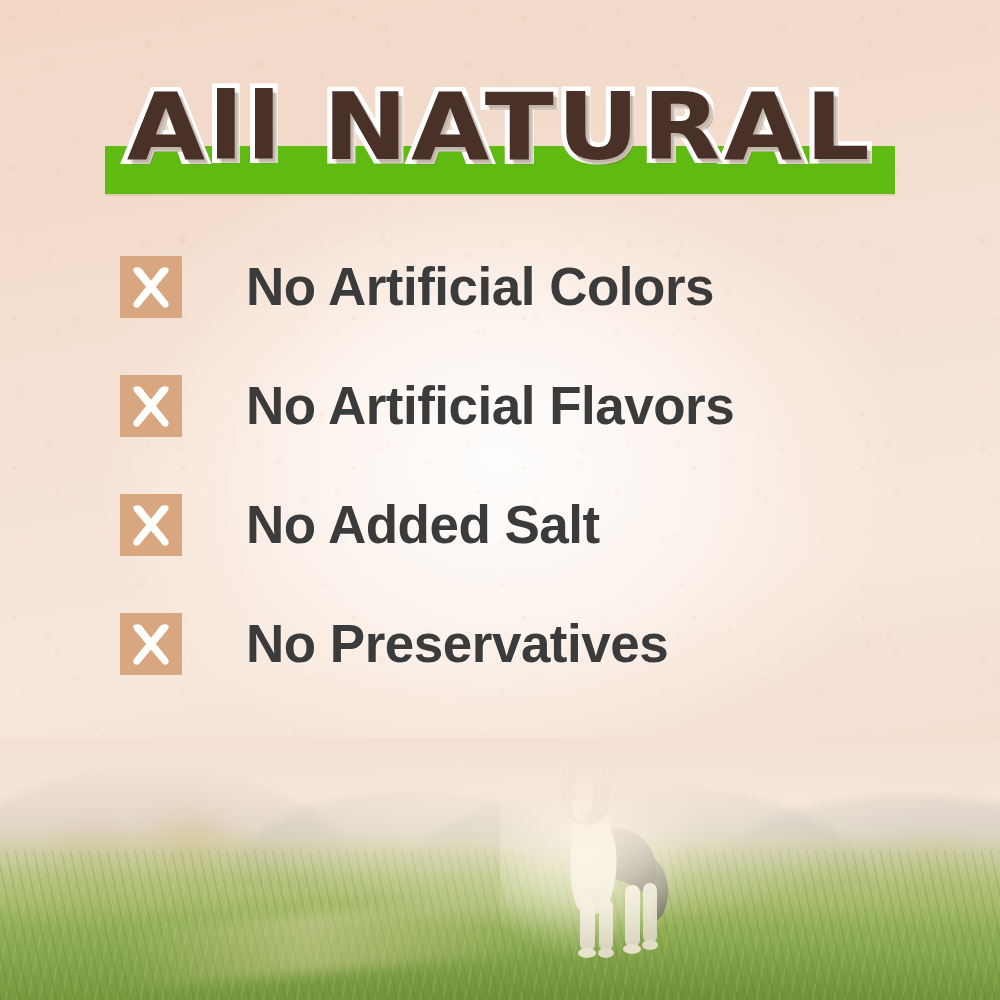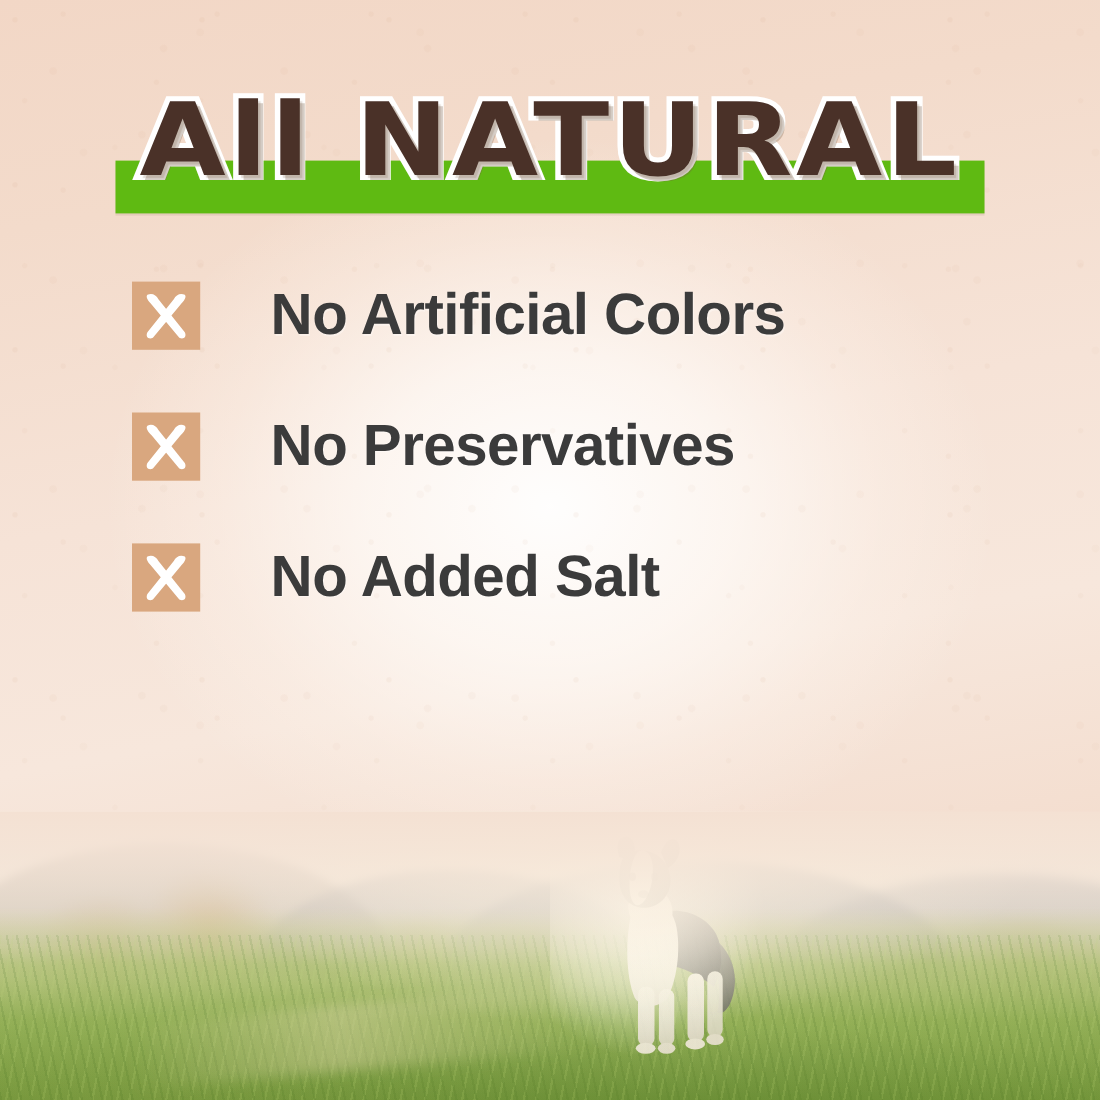--- a/index.html
+++ b/index.html
@@ -362,36 +362,45 @@
     <div class="claim-row">
       <span class="xbox">
         <svg viewBox="0 0 62 62" xmlns="http://www.w3.org/2000/svg">
           <path d="M14 12 C18 10, 22 12, 24 16 L48 46 C50 50, 47 53, 43 51 L18 21 C15 18, 12 14, 14 12 Z" fill="#ffffff"></path>
           <path d="M48 12 C44 10, 40 12, 38 16 L14 46 C12 50, 15 53, 19 51 L44 21 C47 18, 50 14, 48 12 Z" fill="#ffffff"></path>
         </svg>
       </span>
       <span class="claim-label">No Artificial Colors</span>
     </div>
 
+    <div class="claim-row">
+      <span class="xbox">
+        <svg viewBox="0 0 62 62" xmlns="http://www.w3.org/2000/svg">
+          <path d="M14 12 C18 10, 22 12, 24 16 L48 46 C50 50, 47 53, 43 51 L18 21 C15 18, 12 14, 14 12 Z" fill="#ffffff"></path>
+          <path d="M48 12 C44 10, 40 12, 38 16 L14 46 C12 50, 15 53, 19 51 L44 21 C47 18, 50 14, 48 12 Z" fill="#ffffff"></path>
+        </svg>
+      </span>
+      <span class="claim-label">No Artificial Flavors</span>
+    </div>
+
+    <div class="claim-row">
+      <span class="xbox">
+        <svg viewBox="0 0 62 62" xmlns="http://www.w3.org/2000/svg">
+          <path d="M14 12 C18 10, 22 12, 24 16 L48 46 C50 50, 47 53, 43 51 L18 21 C15 18, 12 14, 14 12 Z" fill="#ffffff"></path>
+          <path d="M48 12 C44 10, 40 12, 38 16 L14 46 C12 50, 15 53, 19 51 L44 21 C47 18, 50 14, 48 12 Z" fill="#ffffff"></path>
+        </svg>
+      </span>
+      <span class="claim-label">No Added Salt</span>
+    </div>
 
     <div class="claim-row">
       <span class="xbox">
         <svg viewBox="0 0 62 62" xmlns="http://www.w3.org/2000/svg">
           <path d="M14 12 C18 10, 22 12, 24 16 L48 46 C50 50, 47 53, 43 51 L18 21 C15 18, 12 14, 14 12 Z" fill="#ffffff"></path>
           <path d="M48 12 C44 10, 40 12, 38 16 L14 46 C12 50, 15 53, 19 51 L44 21 C47 18, 50 14, 48 12 Z" fill="#ffffff"></path>
         </svg>
       </span>
       <span class="claim-label">No Preservatives</span>
     </div>
 
-    <div class="claim-row">
-      <span class="xbox">
-        <svg viewBox="0 0 62 62" xmlns="http://www.w3.org/2000/svg">
-          <path d="M14 12 C18 10, 22 12, 24 16 L48 46 C50 50, 47 53, 43 51 L18 21 C15 18, 12 14, 14 12 Z" fill="#ffffff"></path>
-          <path d="M48 12 C44 10, 40 12, 38 16 L14 46 C12 50, 15 53, 19 51 L44 21 C47 18, 50 14, 48 12 Z" fill="#ffffff"></path>
-        </svg>
-      </span>
-      <span class="claim-label">No Added Salt</span>
-    </div>
-
   </div>
 
 </div>
 
 </body></html>

